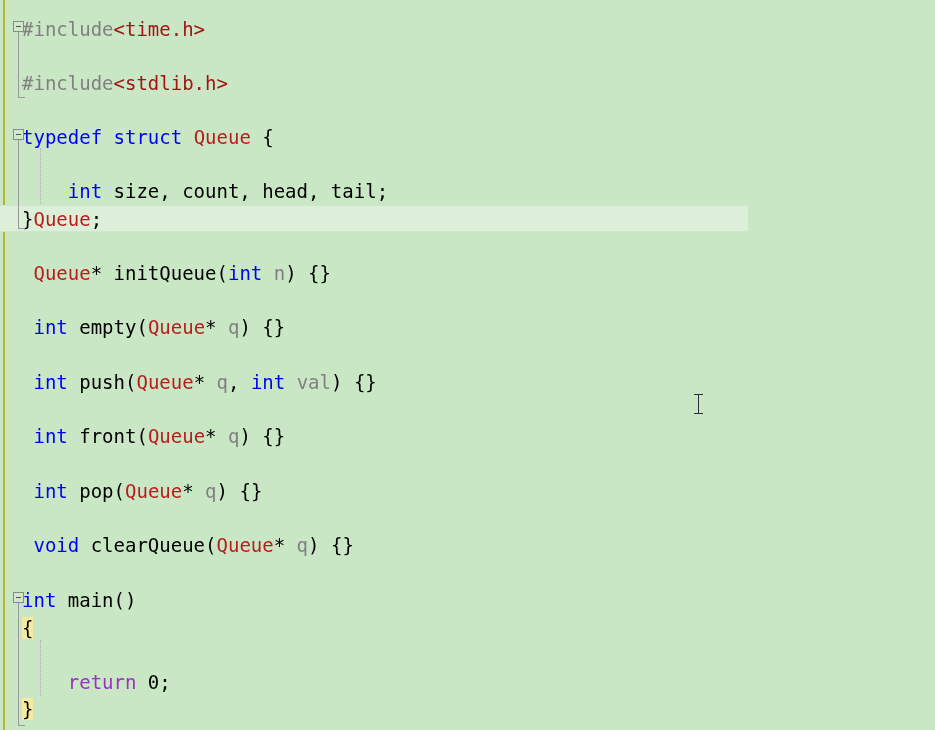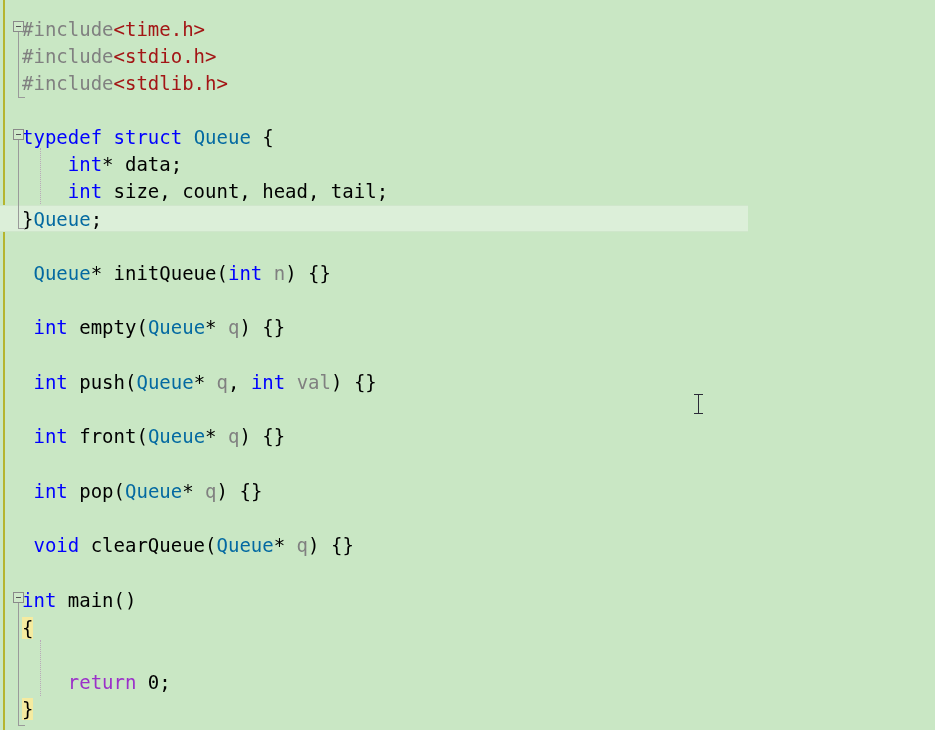--- a/index.html
+++ b/index.html
@@ -68,21 +68,21 @@
   .line.current {
     background: #dcefd9;
     border-top: 1px solid #cfe6cb;
     border-bottom: 1px solid #cfe6cb;
     box-sizing: border-box;
   }
 
   
   .kw    { color: #0000ff; }            
   .ret   { color: #9b30c9; }            
-  .type  { color: #0369a1; }            
+  .type  { color: #b91c1c; }            
   .fn    { color: #000000; }            
   .var   { color: #808080; }            
   .pre   { color: #808080; }            
   .str   { color: #a31515; }            
   .punct { color: #000000; }
   .num   { color: #000000; }
   .brace-hl { color: #000000; background: #f5eba0; }
 
   
   .fold-box {
@@ -137,25 +137,23 @@
 </head>
 <body>
 
 <div id="editor">
 
   <div class="left-strip"></div>
   <div class="left-rule"></div>
 
   <div class="code" id="code-root">
       <div class="line" style="top: 16px;"><span class="txt"><span class="pre">#include</span><span class="str">&lt;time.h&gt;</span></span></div>
-      <div class="line" style="top: 43px;"><span class="txt"><span class="pre">#include</span><span class="str">&lt;stdio.h&gt;</span></span></div>
       <div class="line" style="top: 70px;"><span class="txt"><span class="pre">#include</span><span class="str">&lt;stdlib.h&gt;</span></span></div>
       <div class="line" style="top: 97px;"><span class="txt"></span></div>
       <div class="line" style="top: 124px;"><span class="txt"><span class="kw">typedef</span><span class="punct"> </span><span class="kw">struct</span><span class="punct"> </span><span class="type">Queue</span><span class="punct"> {</span></span></div>
-      <div class="line" style="top: 151px;"><span class="txt"><span class="punct">    </span><span class="kw">int</span><span class="punct">* </span><span class="punct">data</span><span class="punct">;</span></span></div>
       <div class="line" style="top: 178px;"><span class="txt"><span class="punct">    </span><span class="kw">int</span><span class="punct"> size, count, head, tail;</span></span></div>
       <div class="line current" style="top: 205px;"><span class="txt"><span class="punct">}</span><span class="type">Queue</span><span class="punct">;</span></span></div>
       <div class="line" style="top: 233px;"><span class="txt"></span></div>
       <div class="line" style="top: 260px;"><span class="txt"><span class="punct"> </span><span class="type">Queue</span><span class="punct">* </span><span class="fn">initQueue</span><span class="punct">(</span><span class="kw">int</span><span class="punct"> </span><span class="var">n</span><span class="punct">) {}</span></span></div>
       <div class="line" style="top: 287px;"><span class="txt"></span></div>
       <div class="line" style="top: 314px;"><span class="txt"><span class="punct"> </span><span class="kw">int</span><span class="punct"> </span><span class="fn">empty</span><span class="punct">(</span><span class="type">Queue</span><span class="punct">* </span><span class="var">q</span><span class="punct">) {}</span></span></div>
       <div class="line" style="top: 341px;"><span class="txt"></span></div>
       <div class="line" style="top: 369px;"><span class="txt"><span class="punct"> </span><span class="kw">int</span><span class="punct"> </span><span class="fn">push</span><span class="punct">(</span><span class="type">Queue</span><span class="punct">* </span><span class="var">q</span><span class="punct">, </span><span class="kw">int</span><span class="punct"> </span><span class="var">val</span><span class="punct">) {}</span></span></div>
       <div class="line" style="top: 396px;"><span class="txt"></span></div>
       <div class="line" style="top: 423px;"><span class="txt"><span class="punct"> </span><span class="kw">int</span><span class="punct"> </span><span class="fn">front</span><span class="punct">(</span><span class="type">Queue</span><span class="punct">* </span><span class="var">q</span><span class="punct">) {}</span></span></div>

